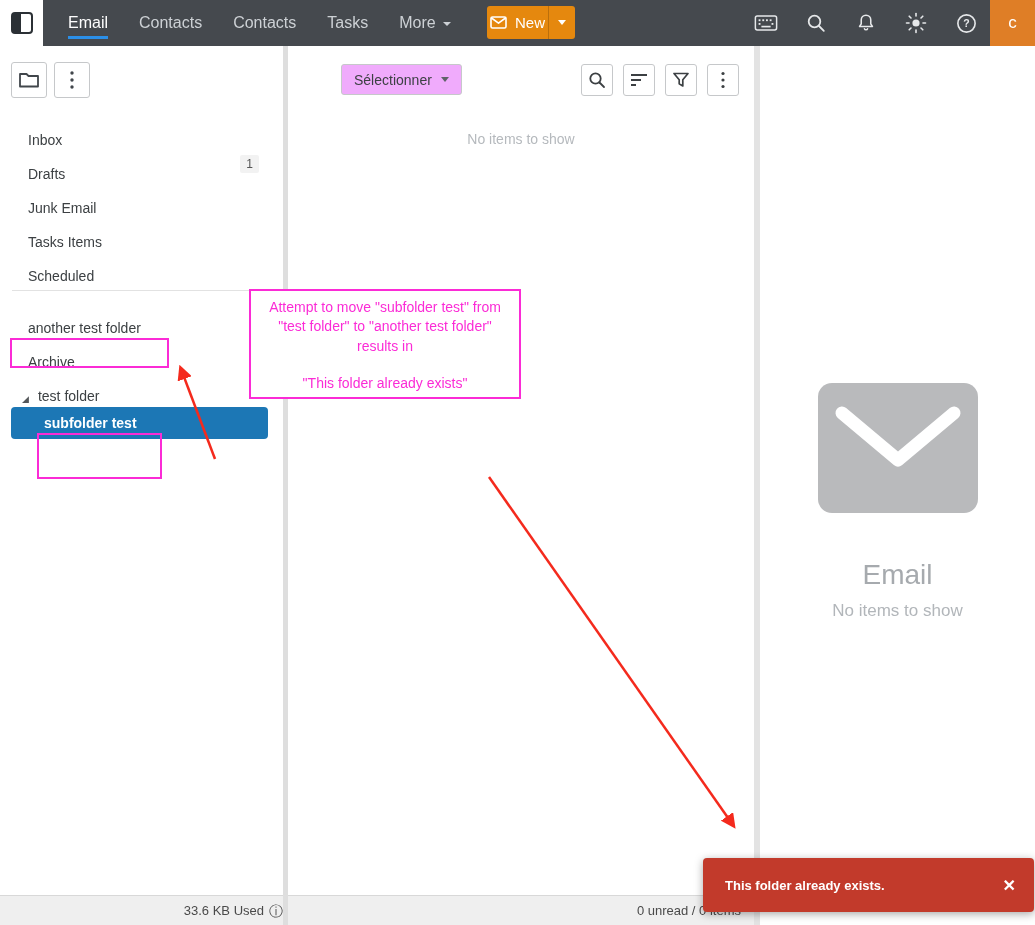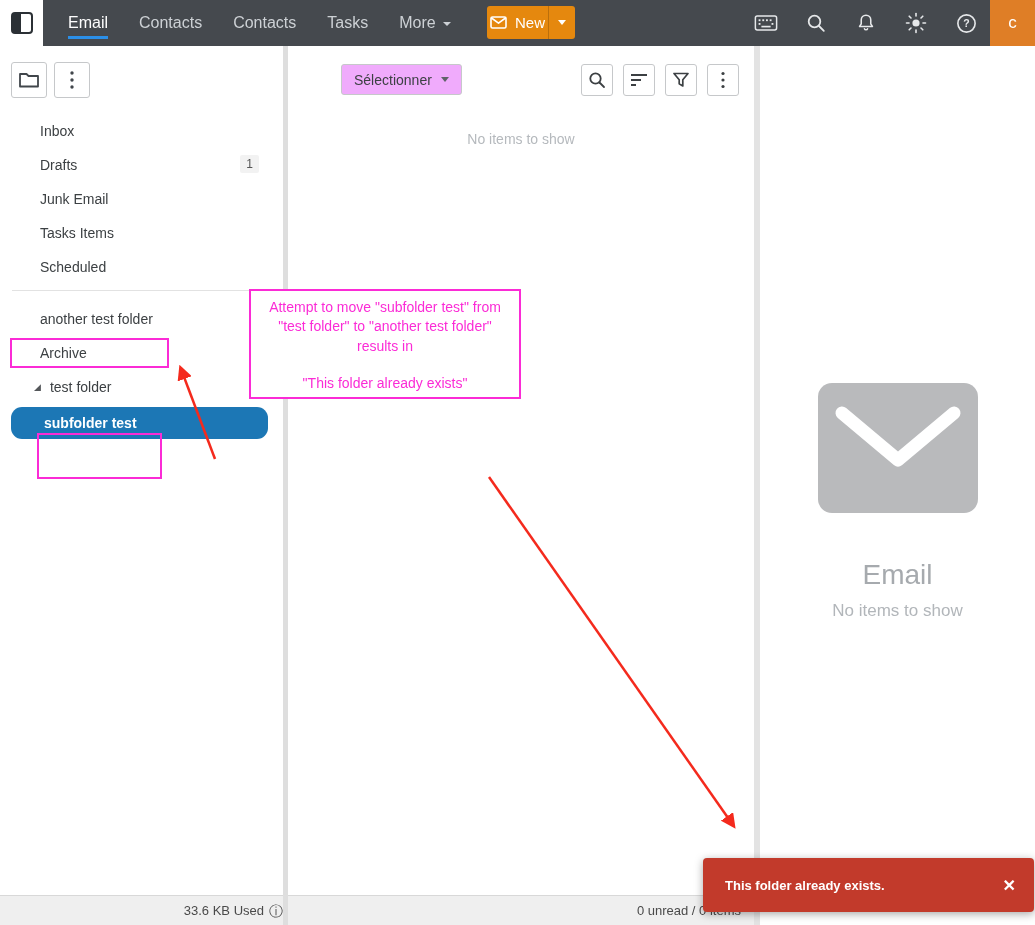--- a/index.html
+++ b/index.html
@@ -30,25 +30,25 @@
   .sidebar { position:absolute; left:0; top:46px; width:283px; bottom:0; background:#fff; }
   .splitter-left { position:absolute; left:283px; top:46px; width:5px; bottom:0; background:#dedede; cursor:col-resize; }
   .list-pane { position:absolute; left:288px; top:46px; width:466px; bottom:0; background:#fff; }
   .splitter-right { position:absolute; left:754px; top:46px; width:6px; bottom:0; background:#e3e3e3; cursor:col-resize; }
   .reading-pane { position:absolute; left:760px; top:46px; right:0; bottom:0; background:#fff; display:flex; flex-direction:column; align-items:center; }
 
   
   .side-toolbar { position:absolute; left:11px; top:16px; display:flex; gap:7px; }
   .btn-sq { width:36px; height:36px; border:1px solid #c6c8ca; border-radius:3px; background:#fff; display:flex; align-items:center; justify-content:center; cursor:pointer; }
   .folder-list { position:absolute; left:0; right:0; top:68px; }
-  .folder-row { height:34px; display:flex; align-items:center; padding-left:40px; font-size:14px; color:#3c4043; cursor:pointer; position:relative; }
+  .folder-row { height:34px; display:flex; align-items:flex-end; padding-left:28px; font-size:14px; color:#3c4043; cursor:pointer; position:relative; }
   .badge { position:absolute; right:24px; top:7px; background:#f2f2f2; color:#555; font-size:12px; padding:3px 6px; border-radius:2px; line-height:1; }
   .side-divider { height:1px; background:#e2e2e2; margin:6px 12px 11px 12px; }
   .tree-arrow { font-size:9px; color:#54575a; margin-right:9px; margin-left:-6px; }
-  .blue-row { margin:3px 0 0 11px; width:257px; height:32px; background:#1c77b5; border-radius:11px; color:#fff; font-weight:bold; display:flex; align-items:center; padding-left:33px; font-size:14px; cursor:pointer; }
+  .blue-row { margin:3px 0 0 11px; width:257px; height:32px; background:#1c77b5; border-radius:4px; color:#fff; font-weight:bold; display:flex; align-items:center; padding-left:33px; font-size:14px; cursor:pointer; }
   .hl-box { position:absolute; border:2px solid #fb2bd6; background:transparent; z-index:4; pointer-events:none; }
   .hl-box1 { left:10px; top:292px; width:159px; height:30px; }
   .hl-box2 { left:37px; top:387px; width:125px; height:46px; }
   .side-footer { position:absolute; left:0; right:0; bottom:0; height:30px; background:#efefef; border-top:1px solid #d8d8d8; display:flex; align-items:center; justify-content:flex-end; font-size:13px; color:#4a4a4a; gap:5px; }
   .info-glyph { font-size:14px; color:#4a4a4a; cursor:pointer; line-height:1; }
 
   
   .select-btn { position:absolute; left:13px; top:18px; height:31px; border:1px solid #c6c8ca; border-radius:3px; background:#f0abfc; display:flex; align-items:center; gap:9px; padding:0 12px; font-size:14px; color:#3c4043; cursor:pointer;margin-left:40px; }
   .select-btn i { width:0; height:0; border-left:4px solid transparent; border-right:4px solid transparent; border-top:5px solid #5f6368; }
   .lp-icons { position:absolute; right:15px; top:18px; display:flex; gap:10px; }

